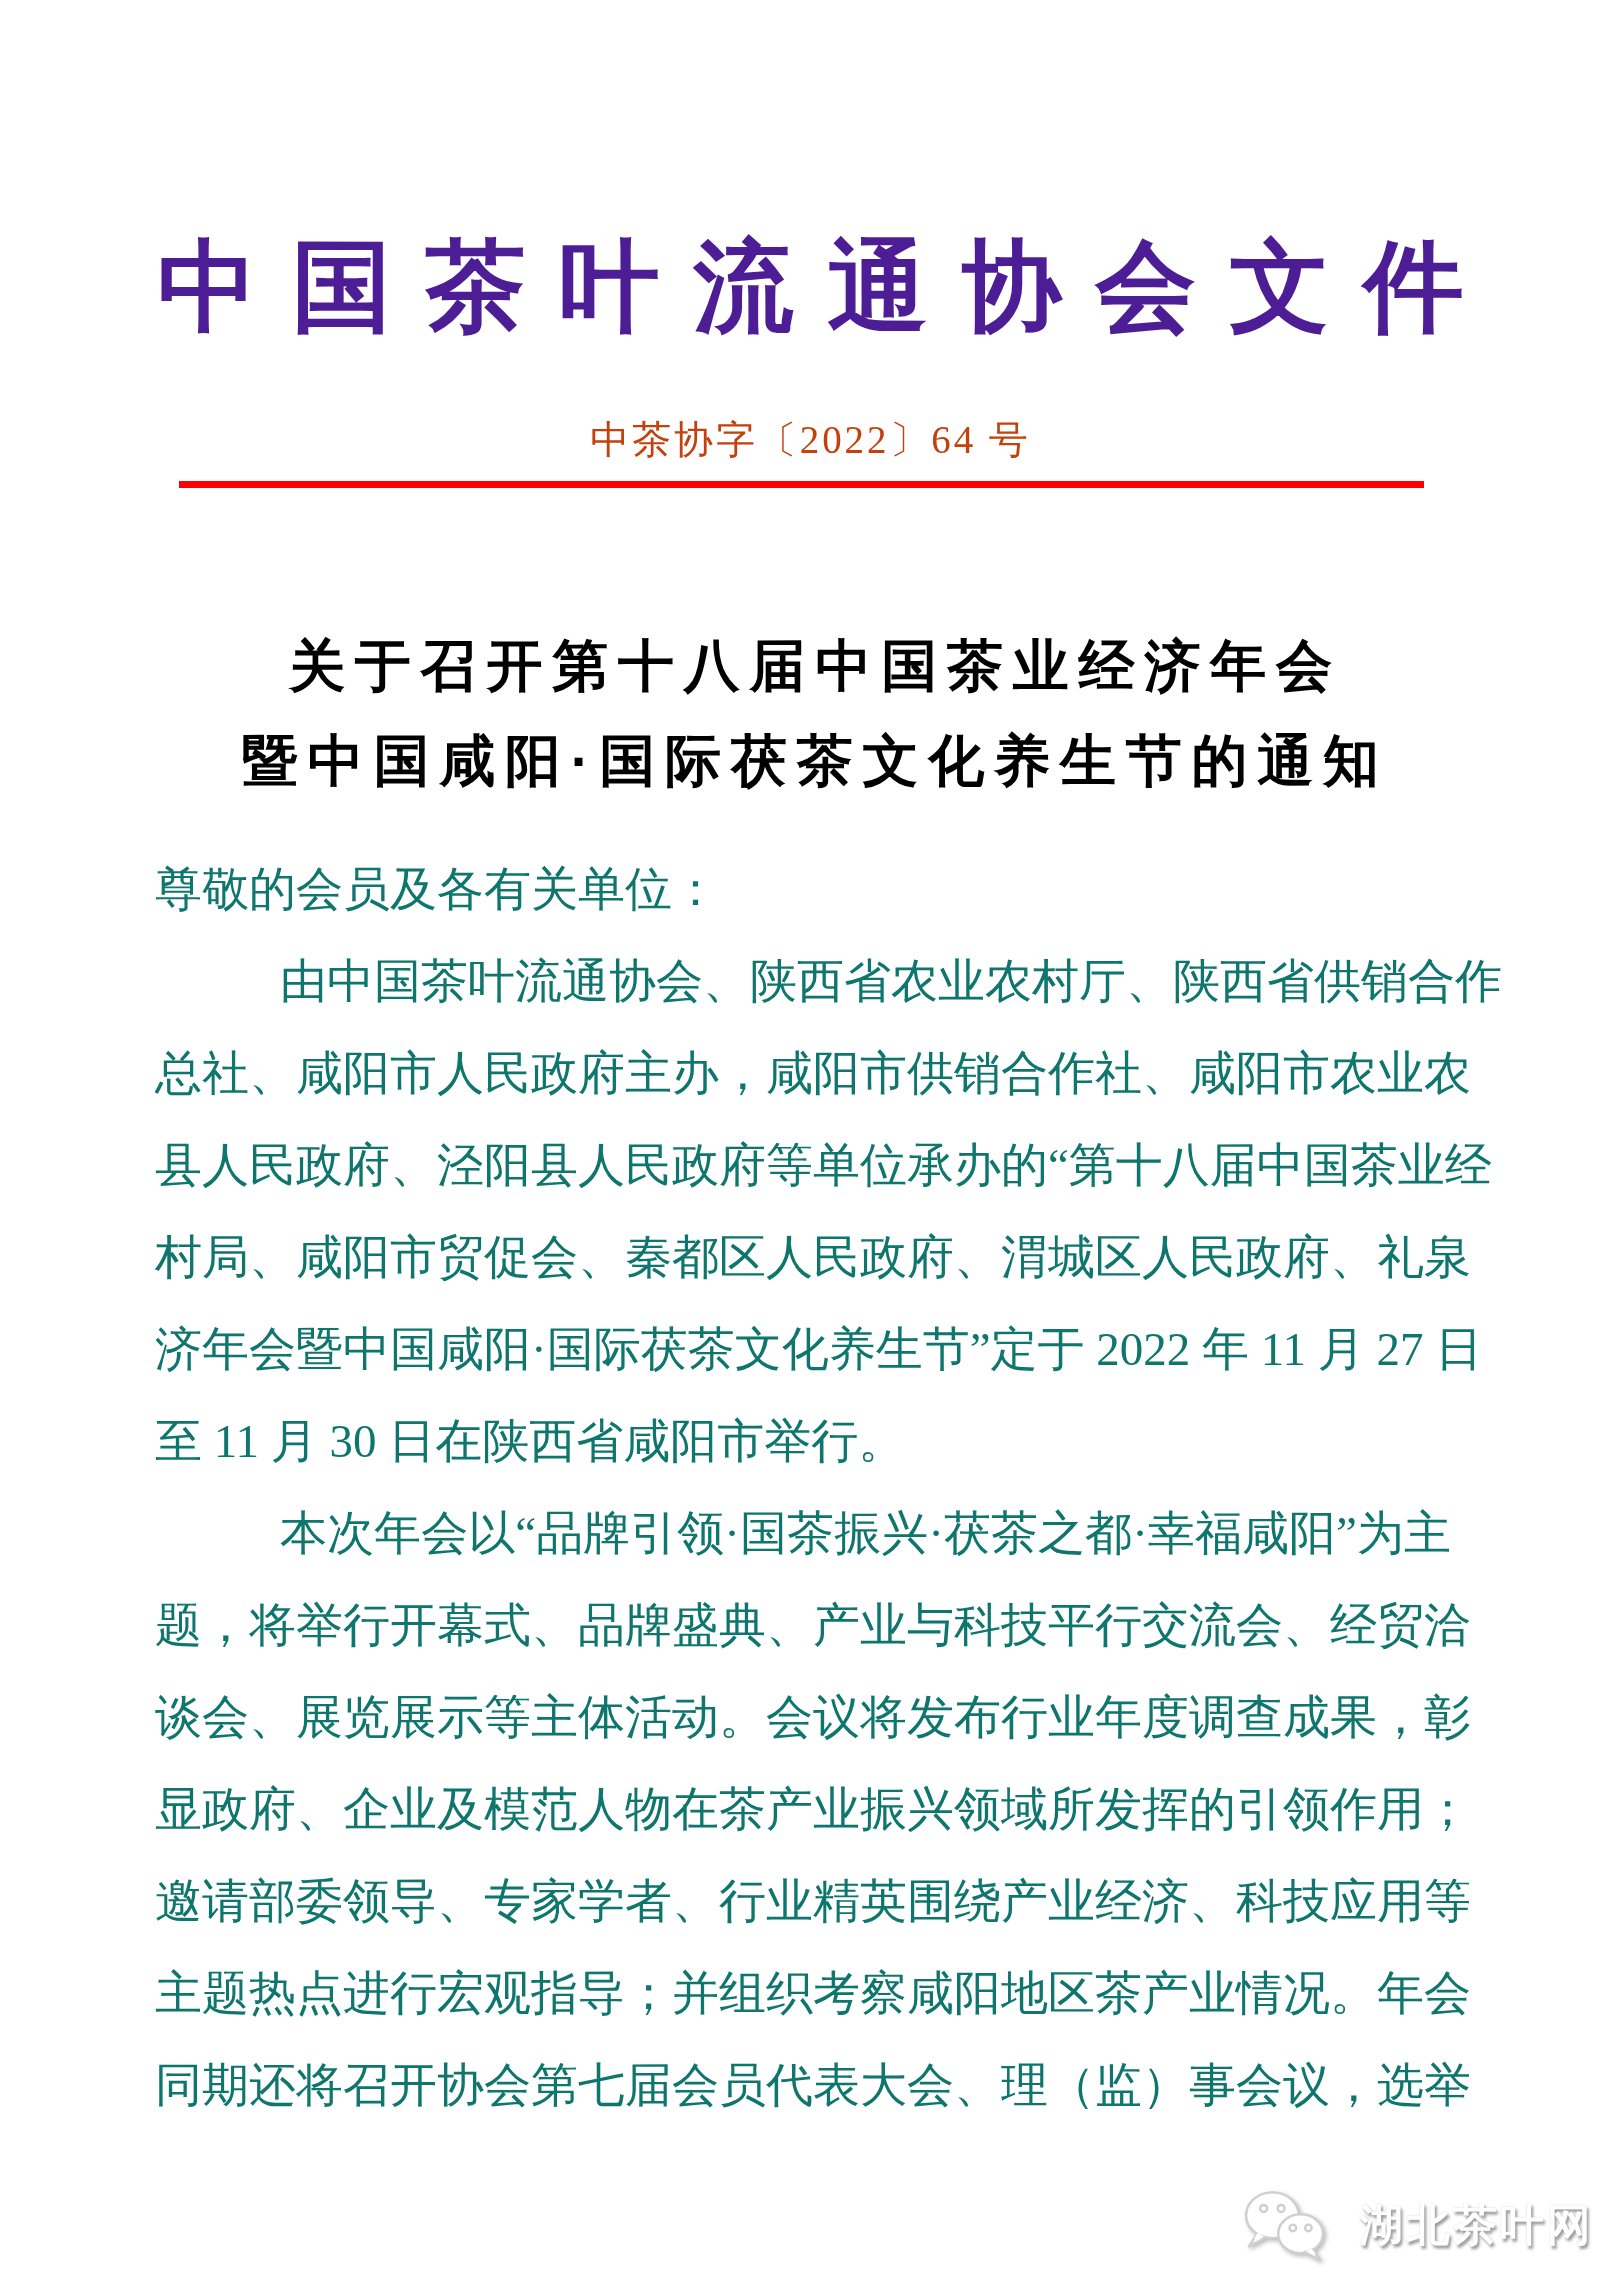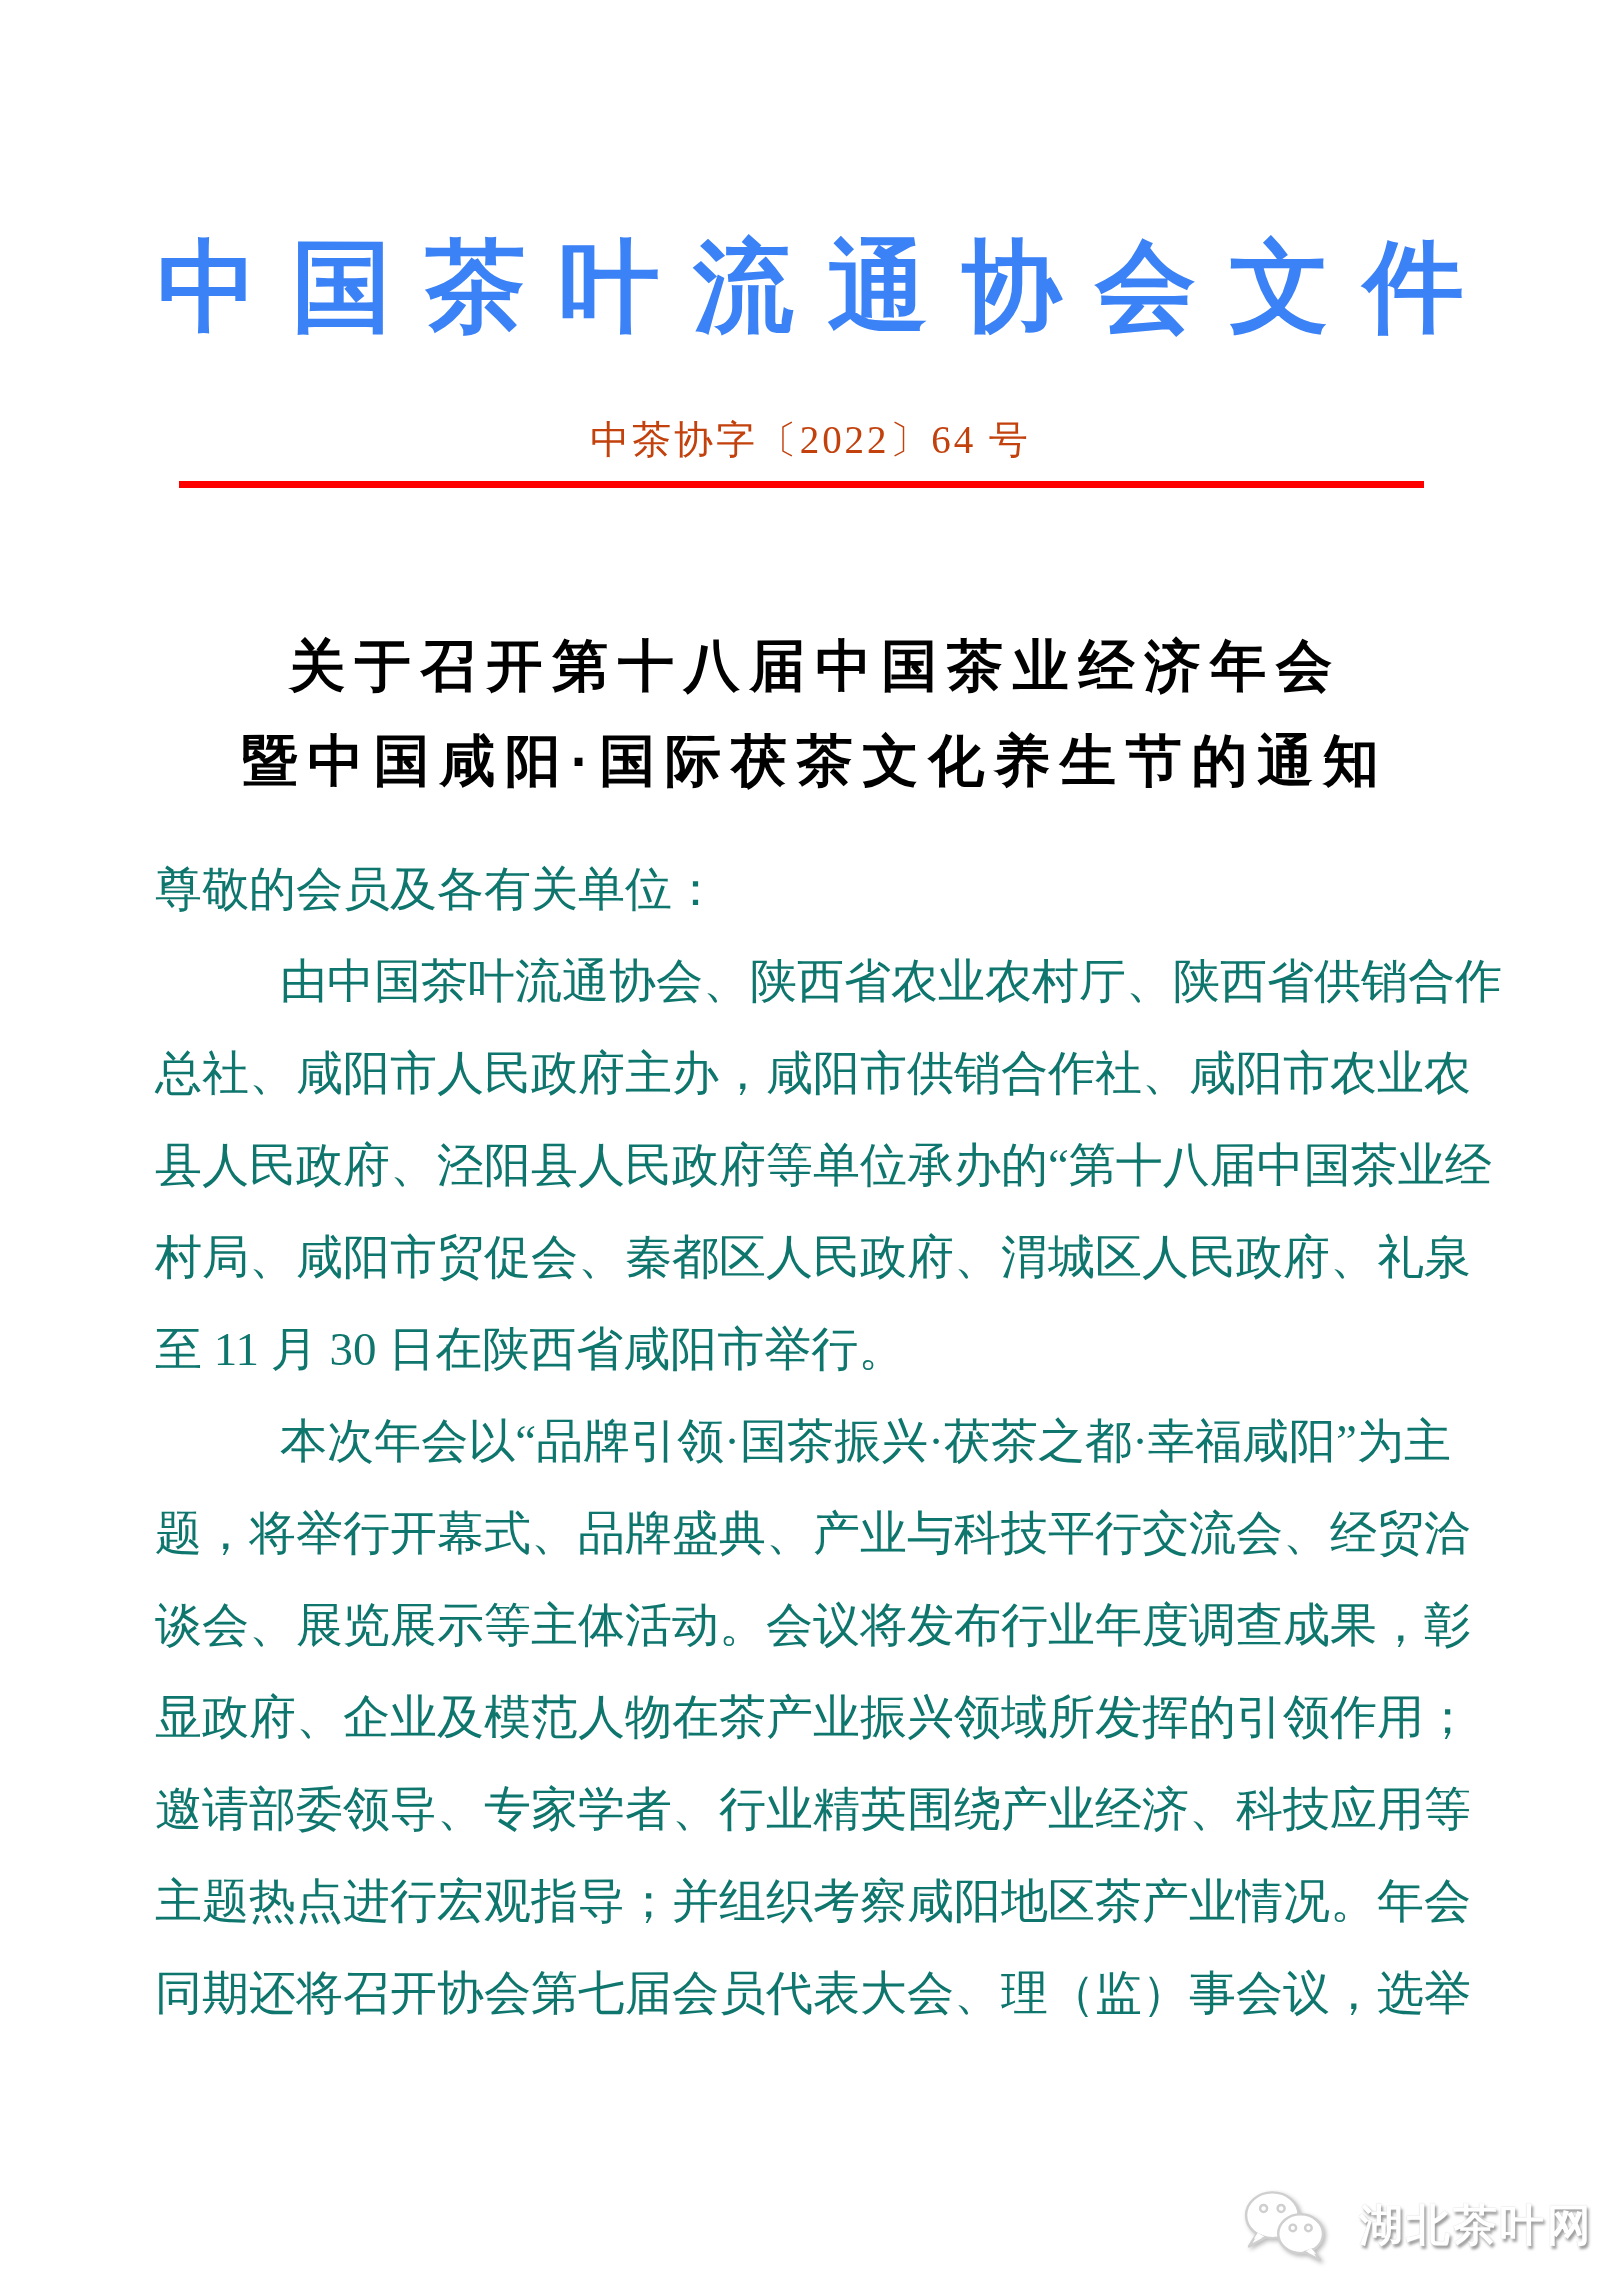--- a/index.html
+++ b/index.html
@@ -22,21 +22,21 @@
     top: 229px;
     left: 0;
     width: 100%;
     text-align: center;
     font-family: "Liberation Serif", "DejaVu Serif", serif;
     font-weight: bold;
     font-size: 100px;
     line-height: 118px;
     letter-spacing: 0.34em;
     text-indent: 0.34em;
-    color: #3b82f6;
+    color: #4c1d95;
     white-space: nowrap;
   }
   
   .doc-number {
     position: absolute;
     top: 412px;
     left: 0;
     width: 100%;
     text-align: center;
     font-size: 39px;
@@ -133,20 +133,21 @@
     <div>暨中国咸阳·国际茯茶文化养生节的通知</div>
   </div>
 
   <div class="doc-body">
     <div class="bline bline-left">尊敬的会员及各有关单位：</div>
     <div>
         <div class="bline bline-indent">由中国茶叶流通协会、陕西省农业农村厅、陕西省供销合作</div>
         <div class="bline">总社、咸阳市人民政府主办，咸阳市供销合作社、咸阳市农业农</div>
         <div class="bline">县人民政府、泾阳县人民政府等单位承办的“第十八届中国茶业经</div>
         <div class="bline">村局、咸阳市贸促会、秦都区人民政府、渭城区人民政府、礼泉</div>
+        <div class="bline">济年会暨中国咸阳·国际茯茶文化养生节”定于 2022 年 11 月 27 日</div>
         <div class="bline bline-left">至 11 月 30 日在陕西省咸阳市举行。</div>
         <div class="bline bline-indent">本次年会以“品牌引领·国茶振兴·茯茶之都·幸福咸阳”为主</div>
         <div class="bline">题，将举行开幕式、品牌盛典、产业与科技平行交流会、经贸洽</div>
         <div class="bline">谈会、展览展示等主体活动。会议将发布行业年度调查成果，彰</div>
         <div class="bline">显政府、企业及模范人物在茶产业振兴领域所发挥的引领作用；</div>
         <div class="bline">邀请部委领导、专家学者、行业精英围绕产业经济、科技应用等</div>
         <div class="bline">主题热点进行宏观指导；并组织考察咸阳地区茶产业情况。年会</div>
         <div class="bline">同期还将召开协会第七届会员代表大会、理（监）事会议，选举</div>
       </div>
   </div>

